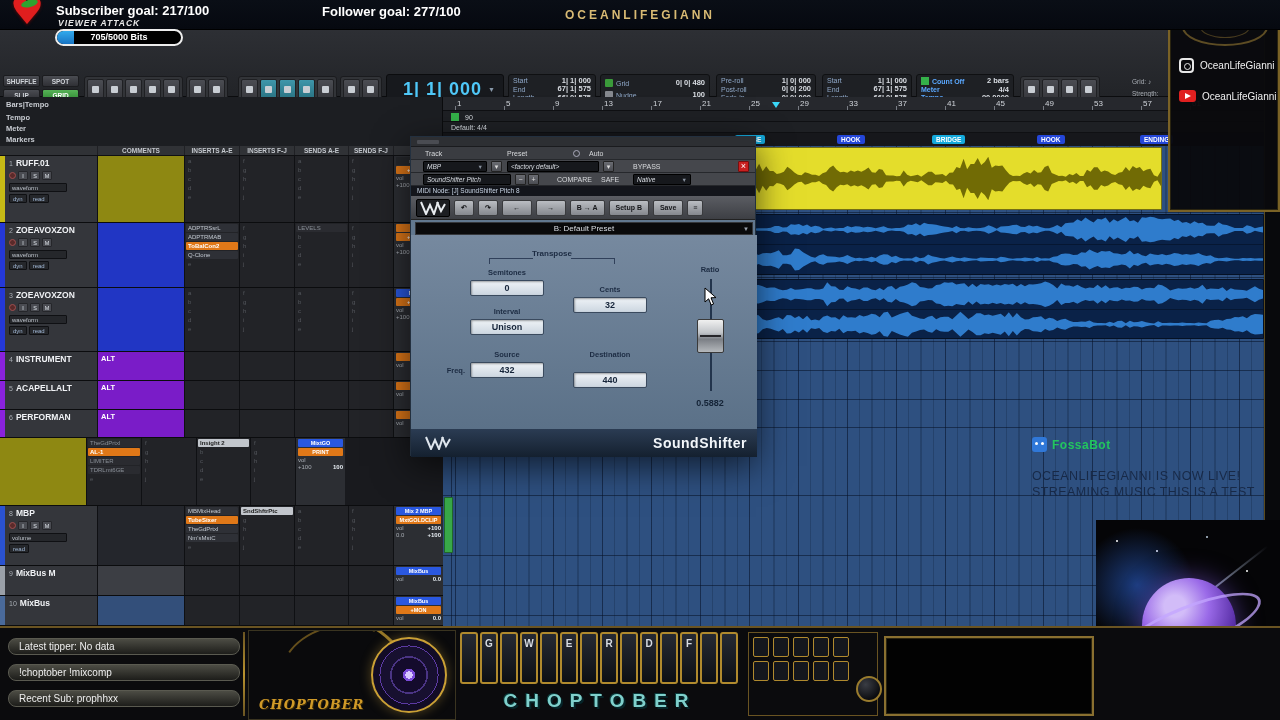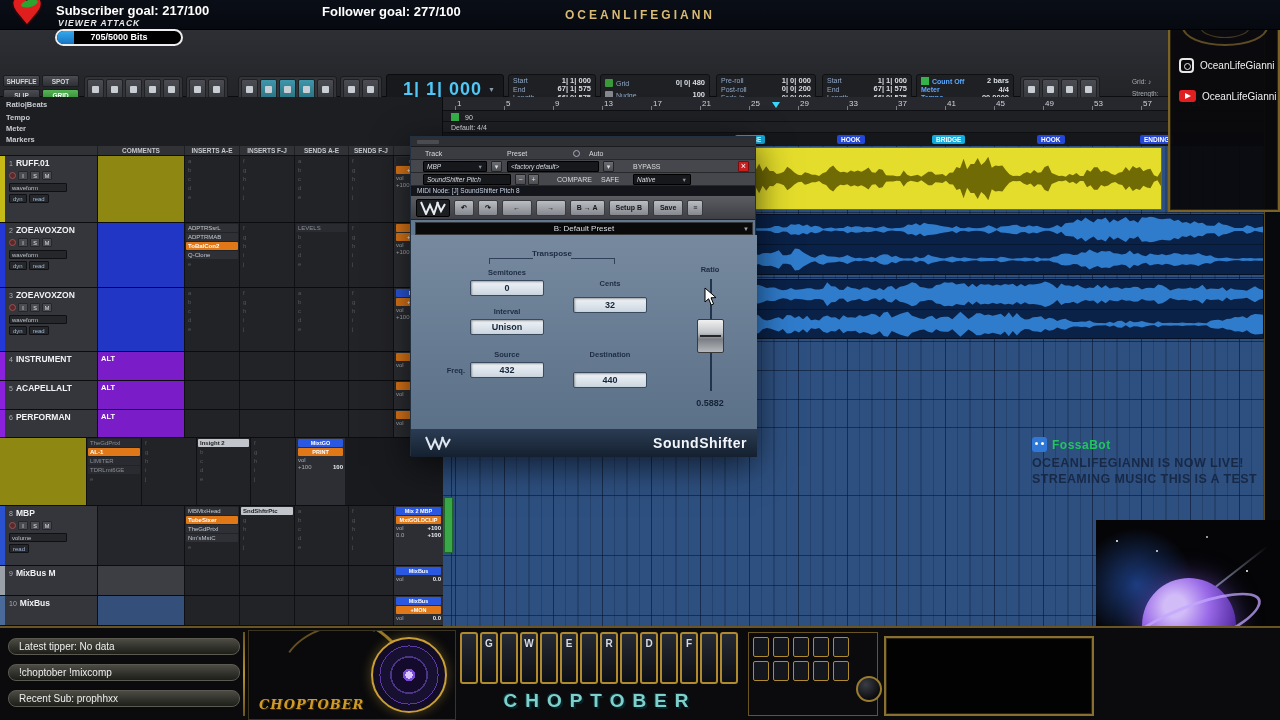--- a/index.html
+++ b/index.html
@@ -110,21 +110,21 @@
 .lane:last-child{border-bottom:none}
 .lane svg{position:absolute;left:0;top:0;width:100%;height:100%}
 .stub{position:absolute;left:1px;top:1px;bottom:2px;width:9px;border-radius:1px;border:1px solid rgba(0,0,0,.4)}
 
 
 #fossabot{position:absolute;left:1032px;top:437px;width:232px;z-index:3}
 #fbrow{display:flex;align-items:center;gap:5px}
 .fb-icon{width:15px;height:15px;border-radius:3px;background:#3078d8;position:relative;flex:none}
 .fb-icon:before{content:'';position:absolute;left:3px;top:5px;width:3px;height:3px;border-radius:50%;background:#fff;box-shadow:6px 0 0 #fff}
 #fbname{color:#22c55e;font-weight:bold;font-size:12px;letter-spacing:.5px}
-#fbmsg{margin-top:3px;color:rgba(22,38,66,.92);font-size:12.5px;font-weight:bold;letter-spacing:.4px;line-height:1.3;text-transform:uppercase}
+#fbmsg{margin-top:16px;color:rgba(22,38,66,.92);font-size:12.5px;font-weight:normal;letter-spacing:.4px;line-height:1.3;text-transform:uppercase}
 
 
 #plugin{position:absolute;left:410px;top:136px;width:346px;height:320px;background:#62788f;border:1px solid #23303f;box-shadow:0 10px 34px rgba(0,0,0,.65);z-index:5}
 .pl-chrome{position:absolute;left:0;top:0;width:100%;height:10px;background:#2d2f33;border-bottom:1px solid #1a1b1e}
 .pl-chrome i{position:absolute;left:6px;top:3px;width:22px;height:4px;background:#4a4c52;border-radius:1px}
 .pl-row{position:absolute;left:0;width:100%;height:13px;background:#45474c;border-bottom:1px solid #26282c}
 .pl-r1{top:10px;background:#3a3c41}.pl-r2{top:23px}.pl-r3{top:36px}
 .pl-lab{position:absolute;font-size:7px;color:#d8dadd;line-height:13px;white-space:nowrap}
 .pl-circ{position:absolute;width:7px;height:7px;border:1px solid #aab;border-radius:50%;top:3px}
 .pl-dd{position:absolute;top:1px;height:11px;background:#16181c;border:1px solid #000;border-radius:1px;color:#d8dce2;font-size:6.5px;display:flex;align-items:center;justify-content:space-between;padding:0 3px;overflow:hidden;white-space:nowrap}
@@ -424,21 +424,21 @@
           </div>
           <div class="mbtn">
             <div class="glyphdot"></div>
           </div>
         </div>
     </div>
   </div>
 
   <div id="rulerarea">
     <div id="lanelabels">
-        <div class="lanelab" style="top: 3px;">Ratio|Beats</div>
+        <div class="lanelab" style="top: 3px;">Bars|Tempo</div>
         <div class="lanelab" style="top: 16px;">Tempo</div>
         <div class="lanelab" style="top: 27px;">Meter</div>
         <div class="lanelab" style="top: 38px;">Markers</div>
       </div>
     <div id="rulerright">
       <div id="barsrow">
           <div class="barnum" style="left: 14px;">1</div>
           <div class="tick" style="left: 12px;"></div>
           <div class="barnum" style="left: 63px;">5</div>
           <div class="tick" style="left: 61px;"></div>
@@ -1008,21 +1008,21 @@
     <div class="pl-presetbar">
       <span>B: Default Preset</span>
       <span class="pl-pb-dd">▼</span>
     </div>
     <div class="pl-body">
       <div class="pl-flab" style="left:96px;top:14px;width:90px;font-size:8px">Transpose</div>
       <div class="pl-brk pl-brk-l"></div>
       <div class="pl-brk pl-brk-r"></div>
       <div class="pl-flab" style="left:59px;top:33px;width:74px">Semitones</div>
       <div class="pl-box" style="left:59px;top:45px">0</div>
-      <div class="pl-flab" style="left:162px;top:44px;width:74px">Cents</div>
+      <div class="pl-flab" style="left:162px;top:50px;width:74px">Cents</div>
       <div class="pl-box" style="left:162px;top:62px">32</div>
       <div class="pl-flab" style="left:59px;top:72px;width:74px">Interval</div>
       <div class="pl-box" style="left:59px;top:84px">Unison</div>
       <div class="pl-flab" style="left:59px;top:115px;width:74px">Source</div>
       <div class="pl-flab" style="left:14px;top:131px;width:40px;text-align:right">Freq.</div>
       <div class="pl-box" style="left:59px;top:127px">432</div>
       <div class="pl-flab" style="left:162px;top:115px;width:74px">Destination</div>
       <div class="pl-box" style="left:162px;top:137px">440</div>
       <div class="pl-ratiolab">Ratio</div>
       <div class="pl-slidertrack"></div>

